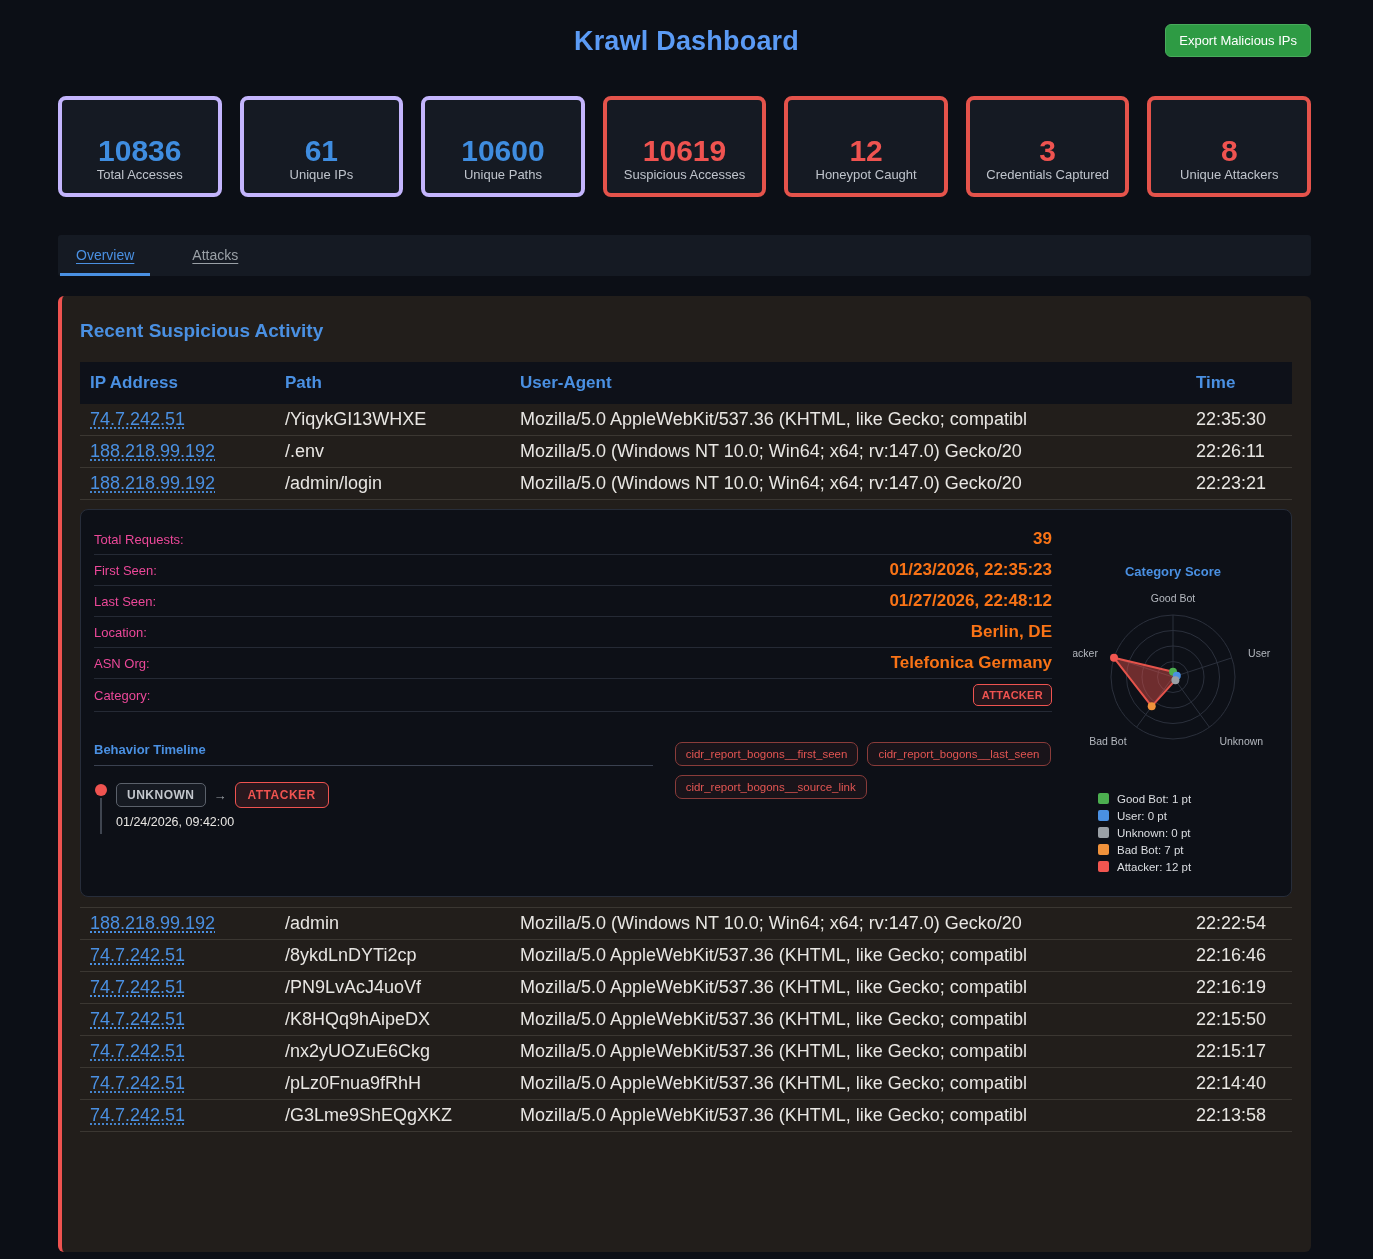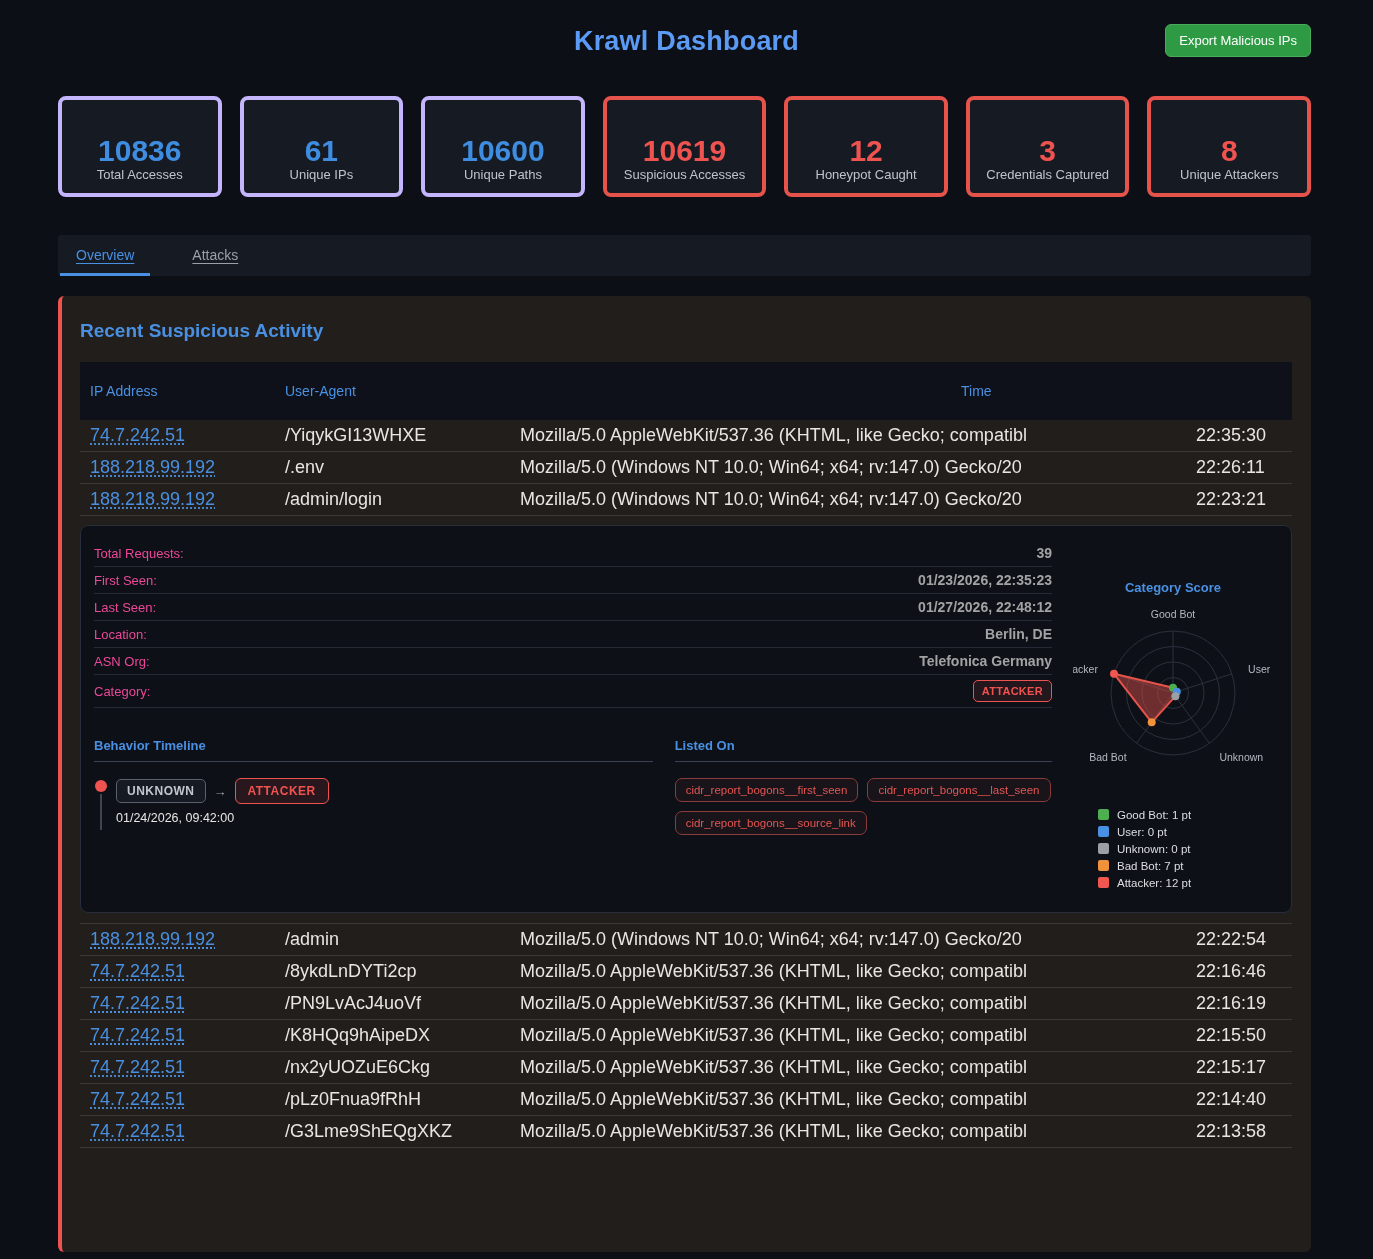--- a/index.html
+++ b/index.html
@@ -38,41 +38,41 @@
   .tab-item.inactive { color:#9aa0a6; text-decoration:underline; text-underline-offset:3px; margin-left:26px; }
   
   .main-panel {
     margin:20px 62px 0 58px; background:#221e1b; border-left:4px solid #ef5350;
     border-radius:6px; padding:24px 18px 16px; min-height:956px;
   }
   .panel-title { font-size:19px; font-weight:bold; color:#4a90e2; margin-bottom:20px; }
   
   .sus-table { width:1212px; }
   .t-head { display:flex; background:#0e1119; }
-  .t-head .cell { color:#4a90e2; font-weight:normal; font-size:14px; padding:21px 10px; }
+  .t-head .cell { color:#4a90e2; font-weight:bold; font-size:17px; padding:11px 10px; }
   .t-row { display:flex; border-bottom:1px solid #3b3732; align-items:center; }
   .t-row .cell { padding:5px 10px; font-size:18px; color:#e8e6e3; }
   .col-ip { width:195px; }
   .col-path { width:235px; }
   .col-ua { width:676px; }
   .col-time { width:106px; }
   .ip-link { color:#4a90e2; text-decoration:underline dotted; text-underline-offset:3px; cursor:pointer; }
   
   .detail-wrap { border-bottom:1px solid #3b3732; padding:9px 0 10px; }
   .detail-panel {
     background:#0d1017; border:1px solid #272d3a; border-radius:8px;
     width:1212px; min-height:384px; padding:14px 13px 18px; display:flex; gap:16px;
   }
   .detail-left { flex:1; min-width:0; }
   .field-row {
     display:flex; justify-content:space-between; align-items:center;
     border-bottom:1px solid #252a35; padding:5px 0; min-height:26px;
   }
   .field-label { font-size:13px; color:#ec4899; }
-  .field-value { font-size:14px; font-weight:bold; color:#a3a3a3; }
+  .field-value { font-size:17px; font-weight:bold; color:#f97316; }
   .badge-attacker {
     display:inline-block; color:#ef5350; border:1px solid #ef5350; background:rgba(239,83,80,0.10);
     font-size:11px; font-weight:bold; padding:4px 8px; border-radius:5px; letter-spacing:0.3px;
   }
   .sections-row { display:flex; gap:22px; margin-top:30px; }
   .section-behavior { flex:567; }
   .section-listed { flex:383; }
   .section-title {
     font-size:13px; font-weight:bold; color:#4a90e2; padding-bottom:8px;
     border-bottom:1px solid #3a4150; margin-bottom:16px;
@@ -150,20 +150,21 @@
   <button class="tab-item active">Overview</button>
   <button class="tab-item inactive">Attacks</button>
 </nav>
 
 <section class="main-panel">
   <h2 class="panel-title">Recent Suspicious Activity</h2>
 
   <div class="sus-table">
     <div class="t-head">
       <div class="cell col-ip">IP Address</div>
+      <div class="cell col-path">Path</div>
       <div class="cell col-ua">User-Agent</div>
       <div class="cell col-time">Time</div>
     </div>
 
     <div class="t-row">
       <div class="cell col-ip"><span class="ip-link">74.7.242.51</span></div>
       <div class="cell col-path">/YiqykGI13WHXE</div>
       <div class="cell col-ua">Mozilla/5.0 AppleWebKit/537.36 (KHTML, like Gecko; compatibl</div>
       <div class="cell col-time">22:35:30</div>
     </div>
@@ -221,21 +222,20 @@
                     <span class="badge-unknown">UNKNOWN</span>
                     <span class="arrow">→</span>
                     <span class="badge-attacker-lg">ATTACKER</span>
                   </div>
                   <div class="timeline-date">01/24/2026, 09:42:00</div>
                 </div>
               </div>
             </div>
 
             <div class="section-listed">
-              <div class="section-title">Listed On</div>
               <div class="listed-badges">
                 <span class="listed-badge">cidr_report_bogons__first_seen</span>
                 <span class="listed-badge">cidr_report_bogons__last_seen</span>
                 <span class="listed-badge">cidr_report_bogons__source_link</span>
               </div>
             </div>
           </div>
         </div>
 
         <div class="radar-col">

